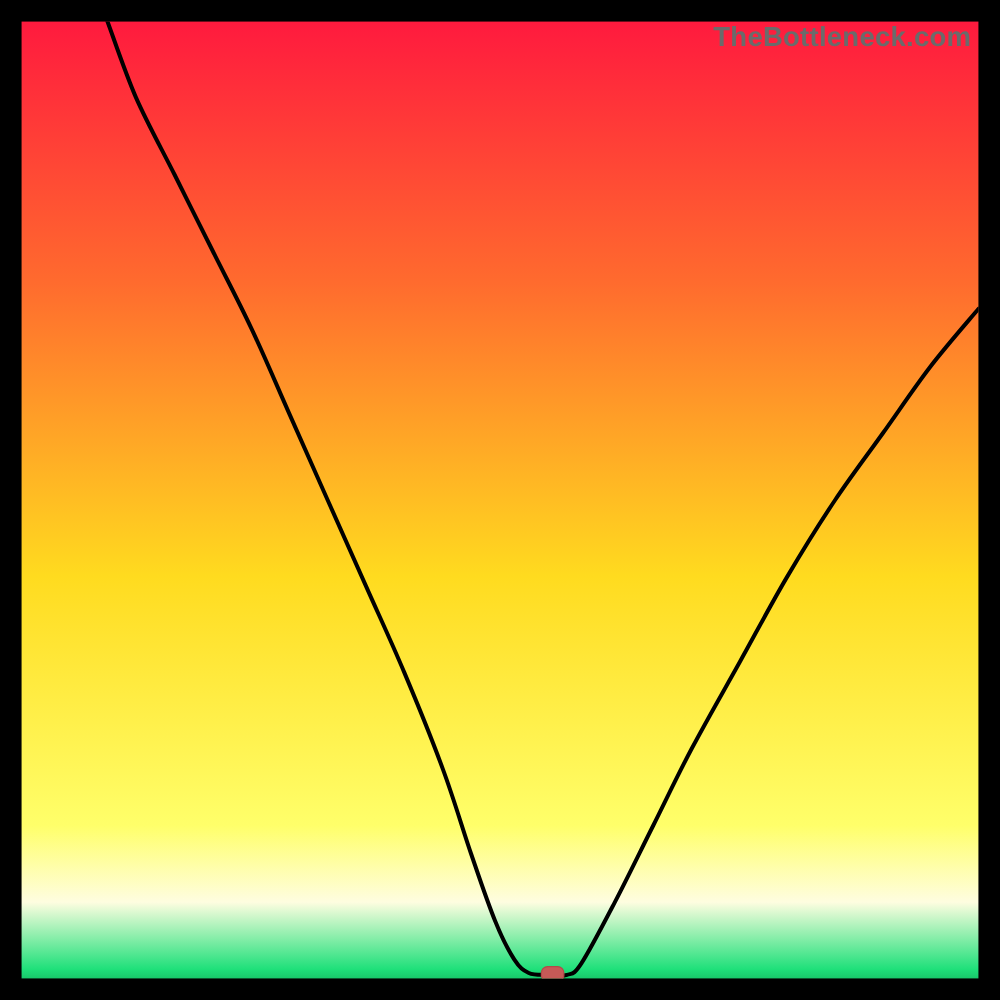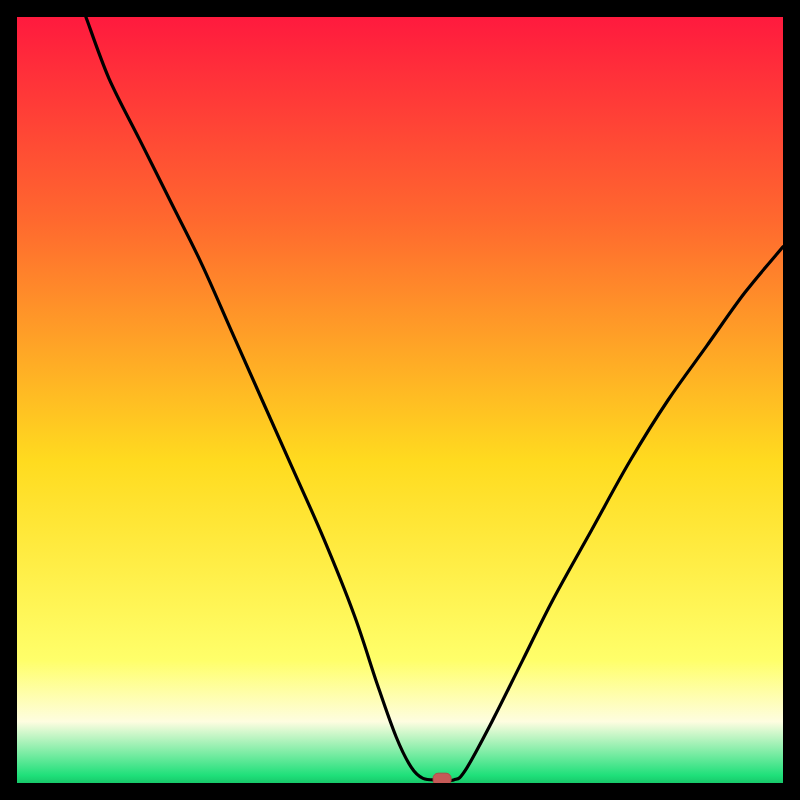--- a/index.html
+++ b/index.html
@@ -63,14 +63,15 @@
         </linearGradient>
     </defs>
     <rect x="0" y="0" width="766" height="766" fill="url(#bg)"></rect>
   </svg>
 
   <svg class="curve" viewBox="0 0 766 766" preserveAspectRatio="none">
     <path id="curve-path" d="M 68.9 0.0 C 72.8 10.2, 83.0 40.9, 91.9 61.3 C 100.9 81.7, 112.3 102.1, 122.6 122.6 C 132.8 143.0, 143.0 163.4, 153.2 183.8 C 163.4 204.3, 173.6 223.4, 183.8 245.1 C 194.1 266.8, 204.3 291.1, 214.5 314.1 C 224.7 337.0, 234.9 360.0, 245.1 383.0 C 255.3 406.0, 265.5 429.0, 275.8 451.9 C 286.0 474.9, 296.2 496.6, 306.4 520.9 C 316.6 545.1, 328.1 573.2, 337.0 597.5 C 346.0 621.7, 353.0 646.0, 360.0 666.4 C 367.0 686.8, 373.4 706.0, 379.2 720.0 C 384.9 734.1, 390.0 743.8, 394.5 750.7 C 399.0 757.6, 401.5 759.4, 406.0 761.4 C 410.4 763.4, 416.2 762.7, 421.3 762.9 C 426.4 763.2, 432.2 764.5, 436.6 762.9 C 441.1 761.4, 441.7 763.4, 448.1 753.7 C 454.5 744.0, 465.3 723.1, 474.9 704.7 C 484.5 686.3, 495.3 663.9, 505.6 643.4 C 515.8 623.0, 524.7 603.9, 536.2 582.2 C 547.7 560.5, 561.7 536.2, 574.5 513.2 C 587.3 490.2, 600.0 466.0, 612.8 444.3 C 625.6 422.6, 638.3 402.1, 651.1 383.0 C 663.9 363.9, 676.6 347.3, 689.4 329.4 C 702.2 311.5, 714.9 292.4, 727.7 275.8 C 740.5 259.2, 759.6 237.5, 766.0 229.8" fill="none" stroke="#000" stroke-width="3.2" stroke-linecap="round" stroke-linejoin="round"></path>
     <rect id="marker" rx="5" ry="5" width="18" height="12" x="416.1" y="756.2" fill="#c65a57" stroke="#b24b49" stroke-width="1"></rect>
   </svg>
 
+  <div class="watermark">TheBottleneck.com</div>
 
 </div>
 
 </body></html>

